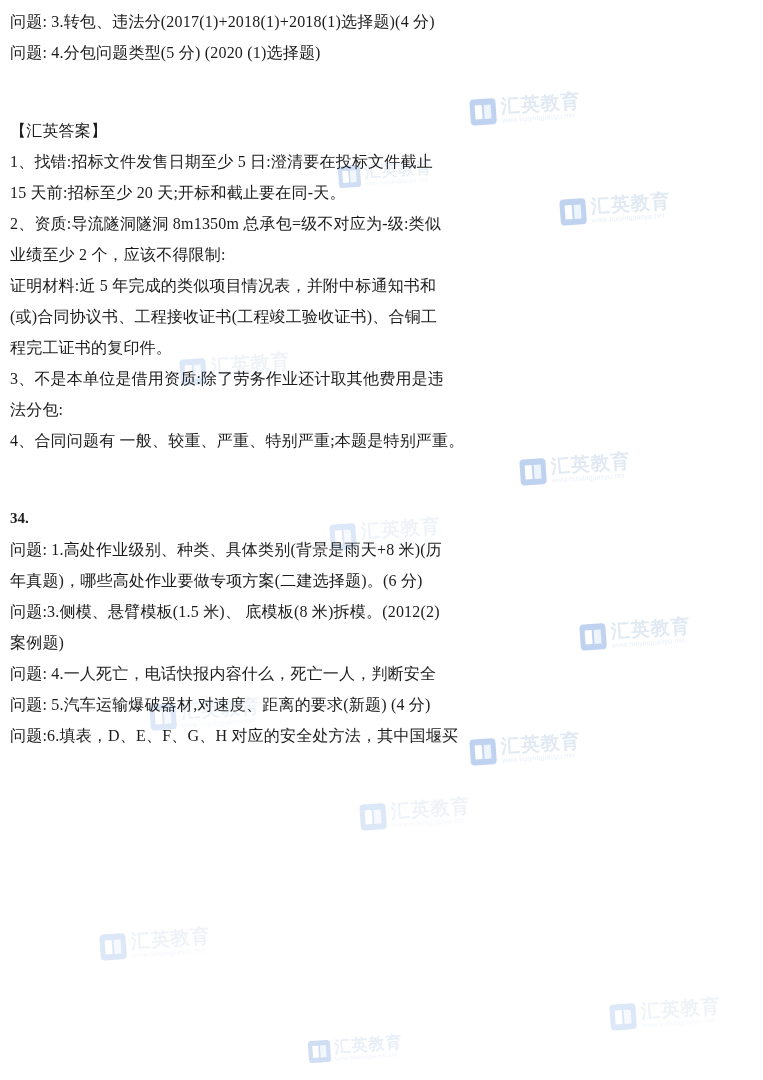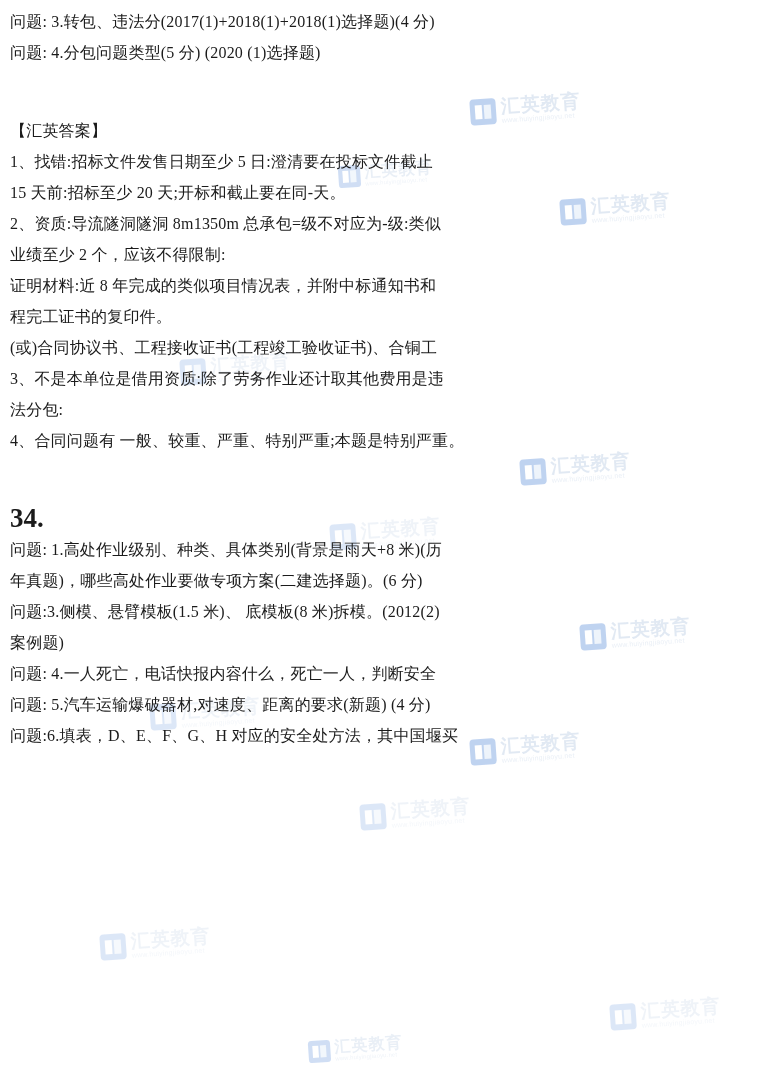--- a/index.html
+++ b/index.html
@@ -34,21 +34,21 @@
     white-space: pre-wrap;
     word-break: break-all;
   }
   .blank {
     height: 31px;
   }
   .blank-sm {
     height: 16px;
   }
   .section-num {
-    font-size: 27px;
+    font-size: 15px;
     line-height: 31px;
     font-weight: bold;
   }
   .bold-head {
     font-weight: normal;
   }
   
   .wm {
     position: absolute;
     z-index: 1;
@@ -210,23 +210,23 @@
 
     <div class="blank"></div>
     <div class="blank-sm"></div>
 
     <div class="line bold-head">【汇英答案】</div>
 
     <div class="line">1、找错:招标文件发售日期至少 5 日:澄清要在投标文件截止</div>
     <div class="line">15 天前:招标至少 20 天;开标和截止要在同-天。</div>
     <div class="line">2、资质:导流隧洞隧洞 8m1350m 总承包=级不对应为-级:类似</div>
     <div class="line">业绩至少 2 个，应该不得限制:</div>
-    <div class="line">证明材料:近 8 年完成的类似项目情况表，并附中标通知书和</div>
+    <div class="line">证明材料:近 5 年完成的类似项目情况表，并附中标通知书和</div>
+    <div class="line">(或)合同协议书、工程接收证书(工程竣工验收证书)、合铜工</div>
     <div class="line">程完工证书的复印件。</div>
-    <div class="line">(或)合同协议书、工程接收证书(工程竣工验收证书)、合铜工</div>
     <div class="line">3、不是本单位是借用资质:除了劳务作业还计取其他费用是违</div>
     <div class="line">法分包:</div>
     <div class="line">4、合同问题有 一般、较重、严重、特别严重;本题是特别严重。</div>
 
     <div class="blank"></div>
     <div class="blank-sm"></div>
 
     <div class="section-num">34.</div>
 
     <div class="line">问题: 1.高处作业级别、种类、具体类别(背景是雨天+8 米)(历</div>

